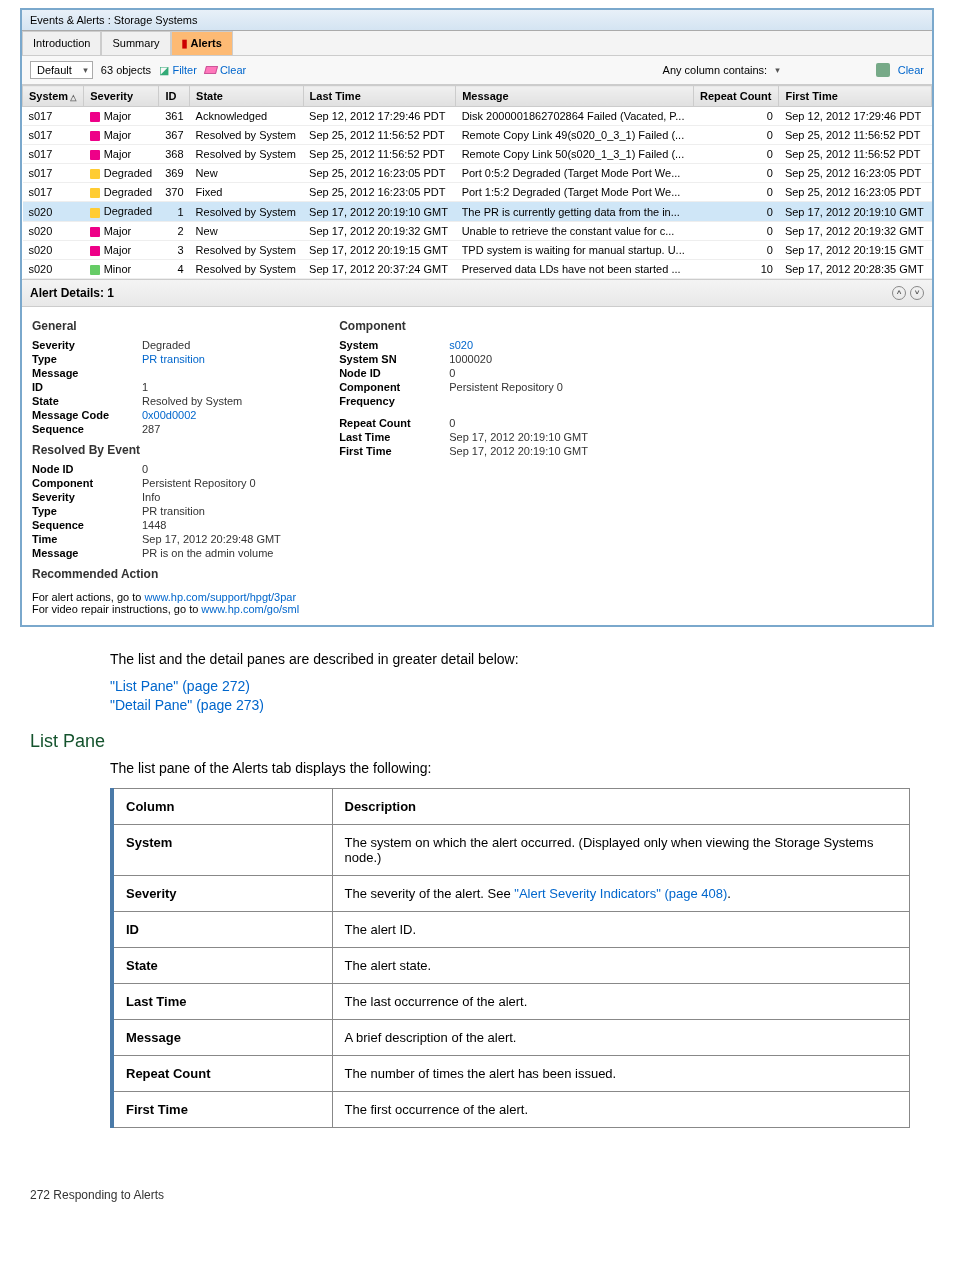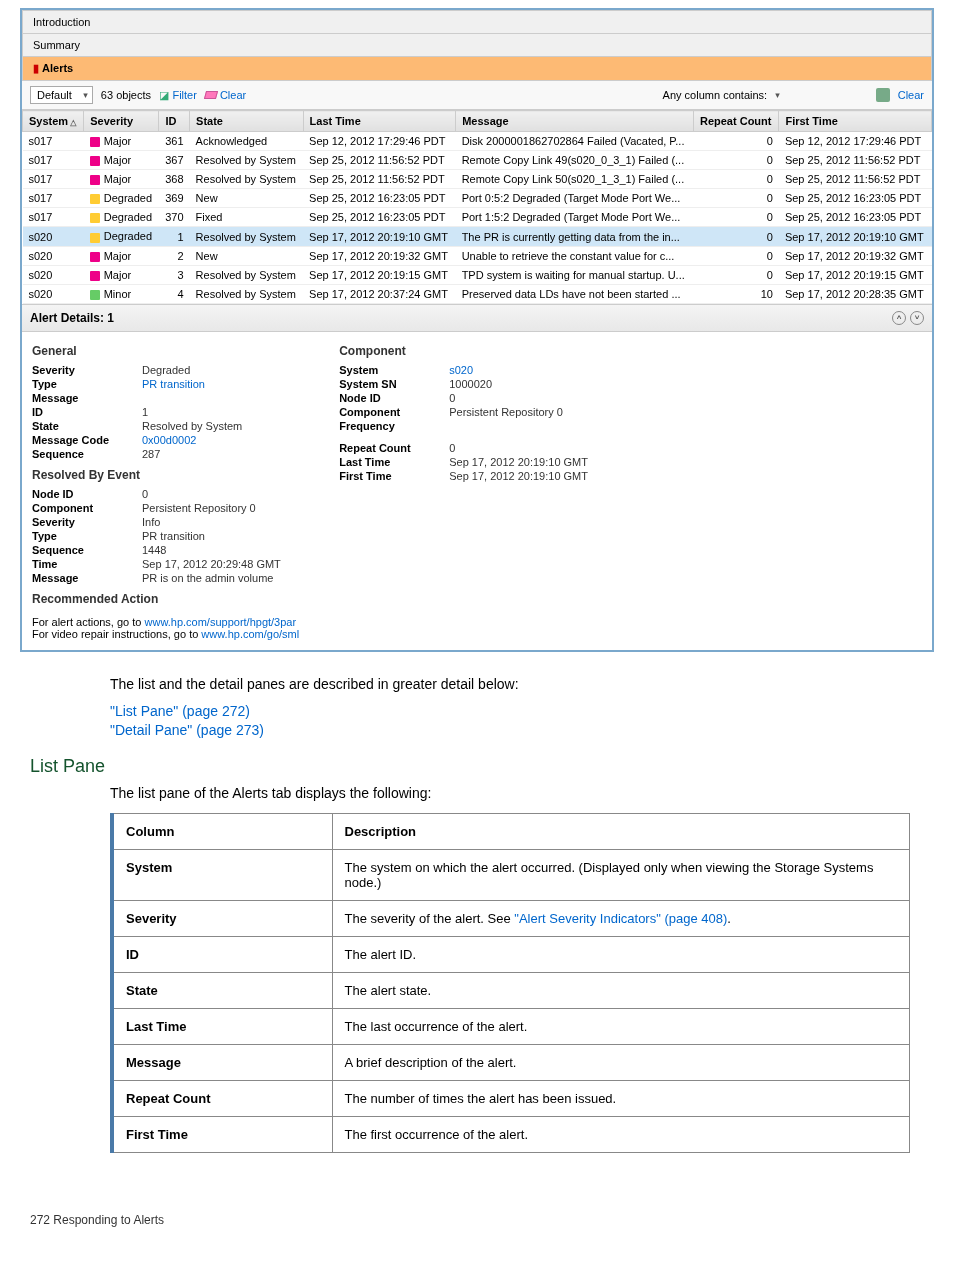--- a/index.html
+++ b/index.html
@@ -2,21 +2,21 @@
 <html><head>
 <meta charset="utf-8">
 <style>
 * { margin: 0; padding: 0; box-sizing: border-box; }
 body { font-family: Arial, sans-serif; font-size: 12px; background: #fff; width: 954px; }
 .page { padding: 0; }
 
 
 .window { border: 2px solid #7aa8cc; margin: 8px 20px; background: #fff; }
 .window-title-bar { background: linear-gradient(#e8f0f8, #d4e4f2); border-bottom: 1px solid #aaa; padding: 4px 8px; font-size: 11px; }
-.tabs-row { display: flex; border-bottom: 1px solid #ccc; background: #f4f4f4; flex-direction: column; }
+.tabs-row { display: flex; border-bottom: 1px solid #ccc; background: #f4f4f4; }
 .tab { padding: 5px 10px; border: 1px solid #ccc; border-bottom: none; background: #f0f0f0; font-size: 11px; cursor: pointer; }
 .tab.active { background: #fdba74; font-weight: bold; }
 .tab .red-flag { color: #c00; margin-right: 3px; }
 
 .filter-bar { display: flex; align-items: center; padding: 5px 8px; border-bottom: 1px solid #ccc; background: #f8f8f8; font-size: 11px; gap: 8px; }
 .filter-bar .select { border: 1px solid #aaa; padding: 2px 20px 2px 6px; background: #fff; display: inline-flex; align-items: center; position: relative; }
 .filter-bar .select::after { content: '▾'; position: absolute; right: 4px; font-size: 9px; color: #555; }
 .filter-bar .link { color: #0066cc; cursor: pointer; display: inline-flex; align-items: center; gap: 3px; }
 .filter-bar .spacer { flex: 1; }
 .filter-bar .droparrow { font-size: 9px; color: #555; }
@@ -69,20 +69,21 @@
 
 .footer { margin: 60px 30px 20px 30px; font-size: 12px; color: #333; }
 
 </style>
 </head>
 <body>
 
 <div class="page">
 
   <div class="window">
+    <div class="window-title-bar">Events &amp; Alerts : Storage Systems</div>
 
     <div class="tabs-row">
       <div class="tab">Introduction</div>
       <div class="tab">Summary</div>
       <div class="tab active"><span class="red-flag">▮</span><span>Alerts</span></div>
     </div>
 
     <div class="filter-bar">
       <span class="select">Default</span>
       <span>63 objects</span>

